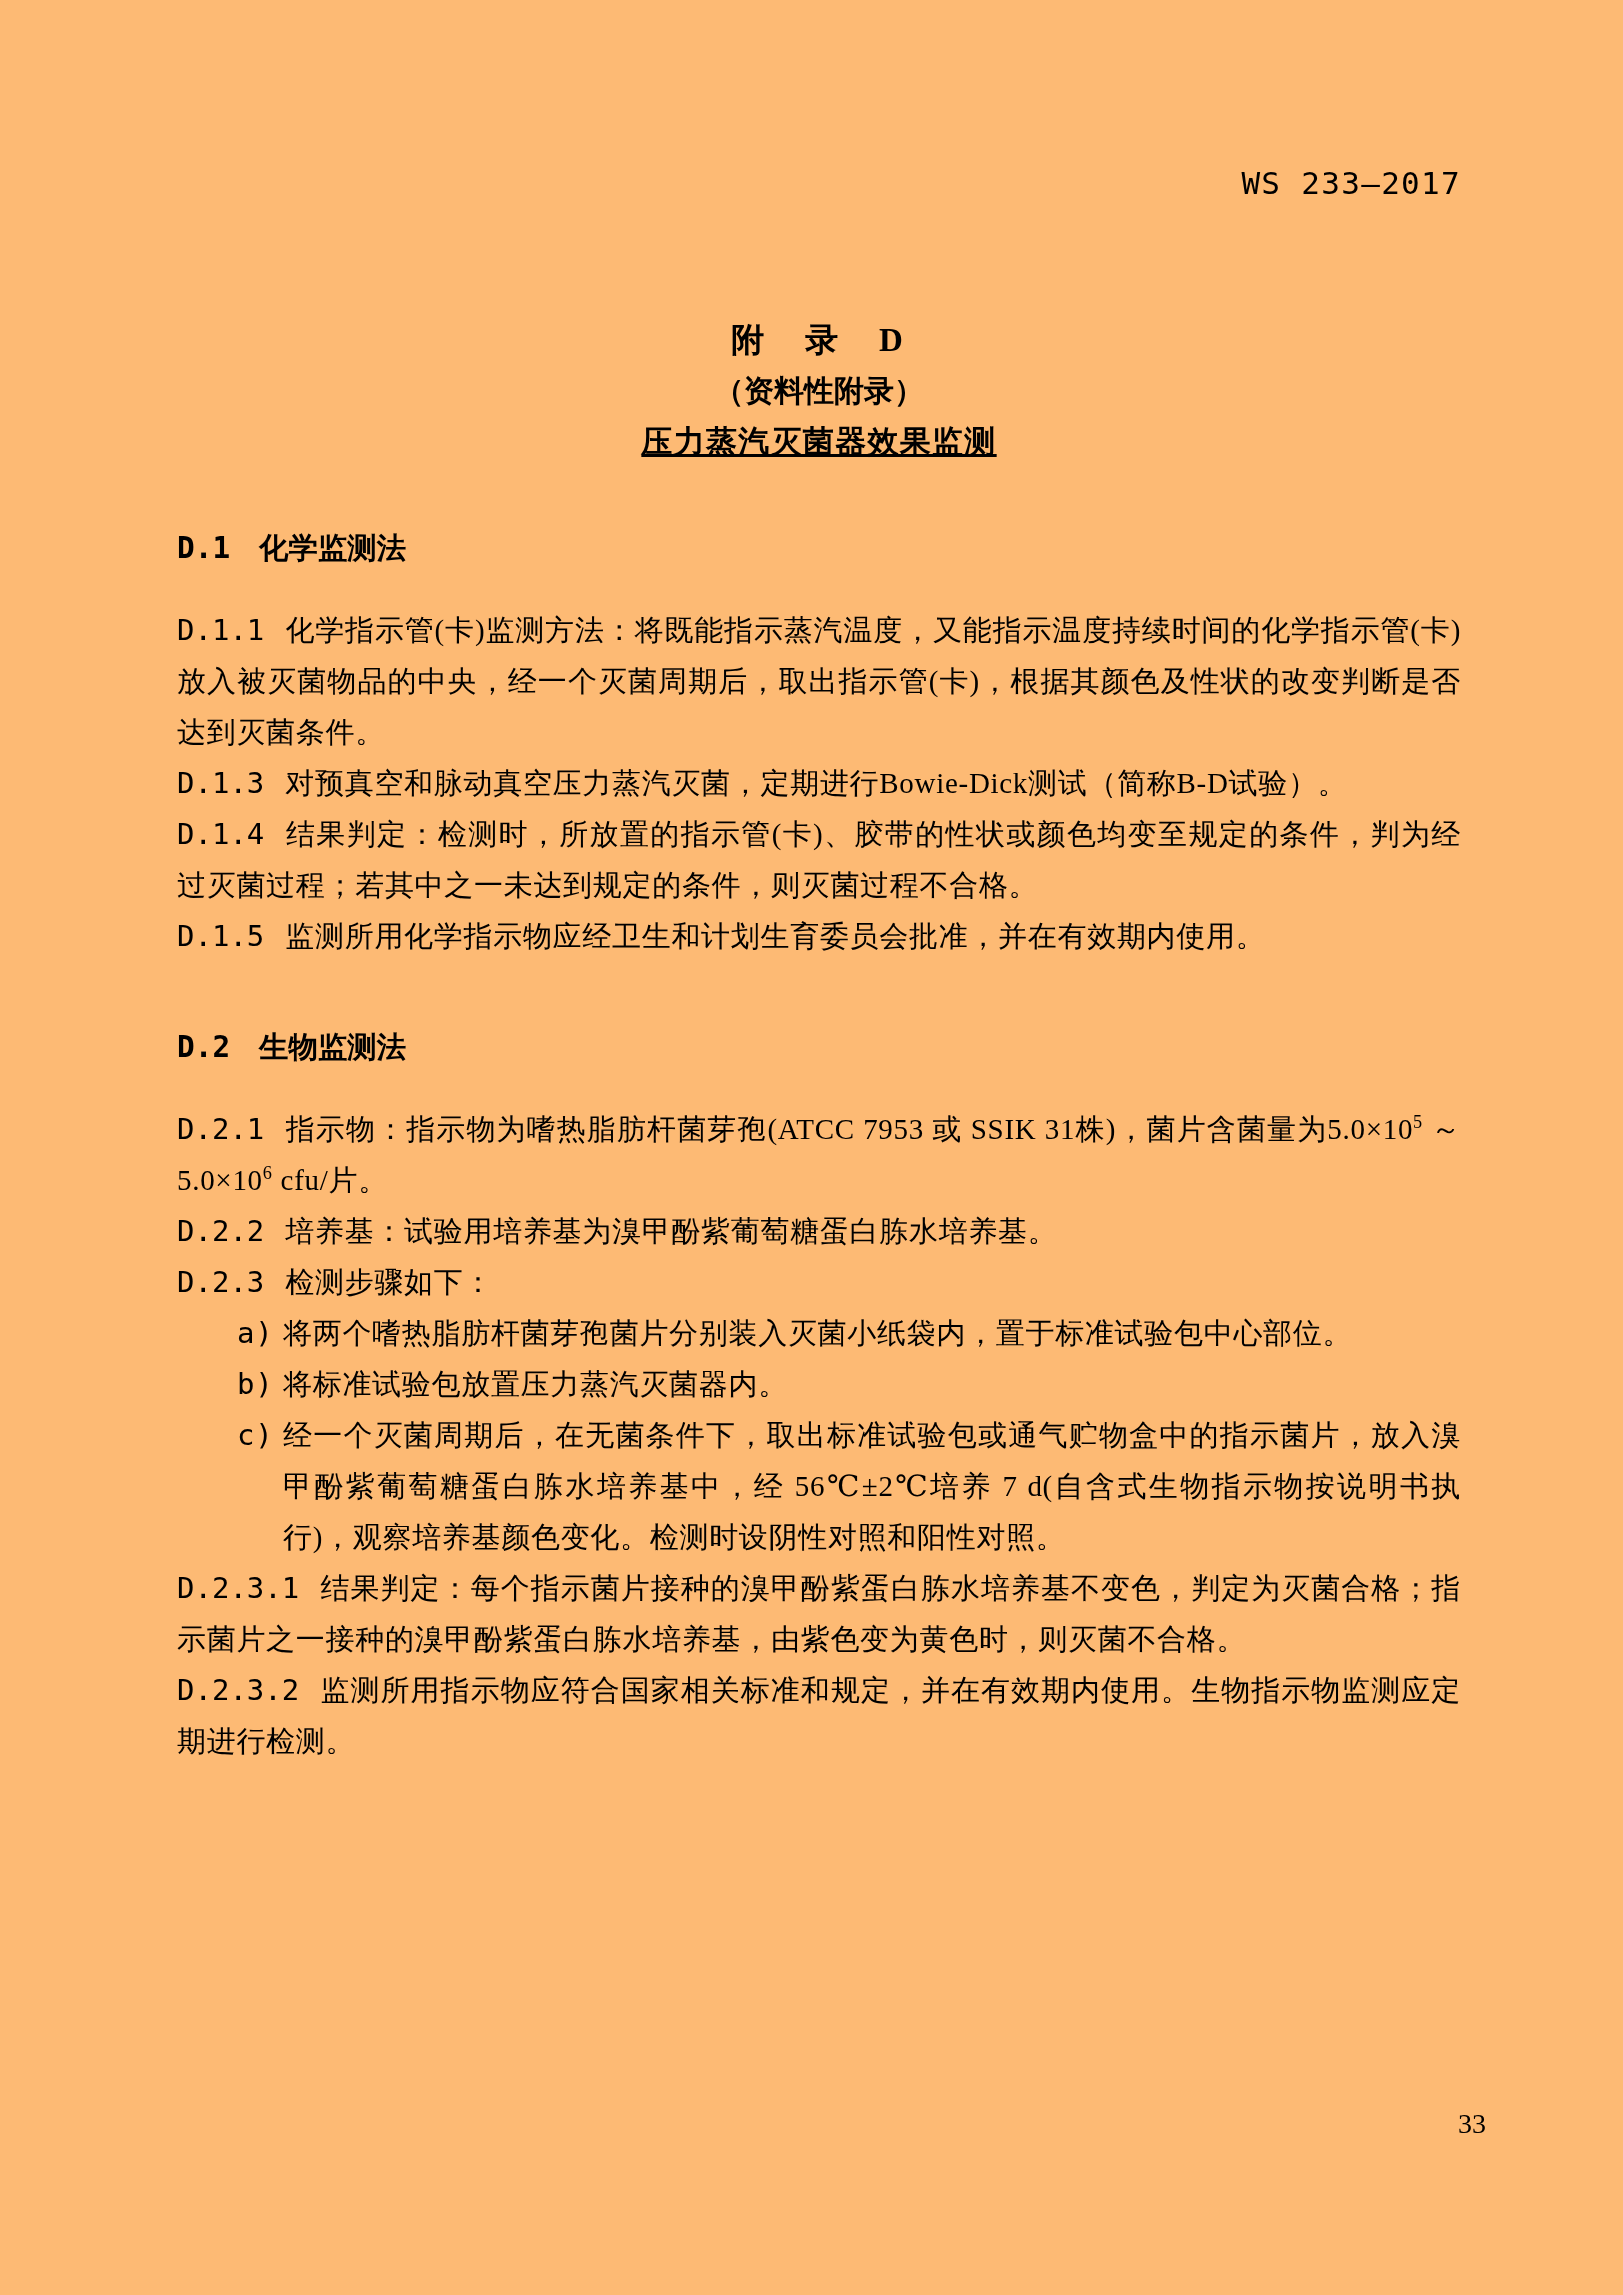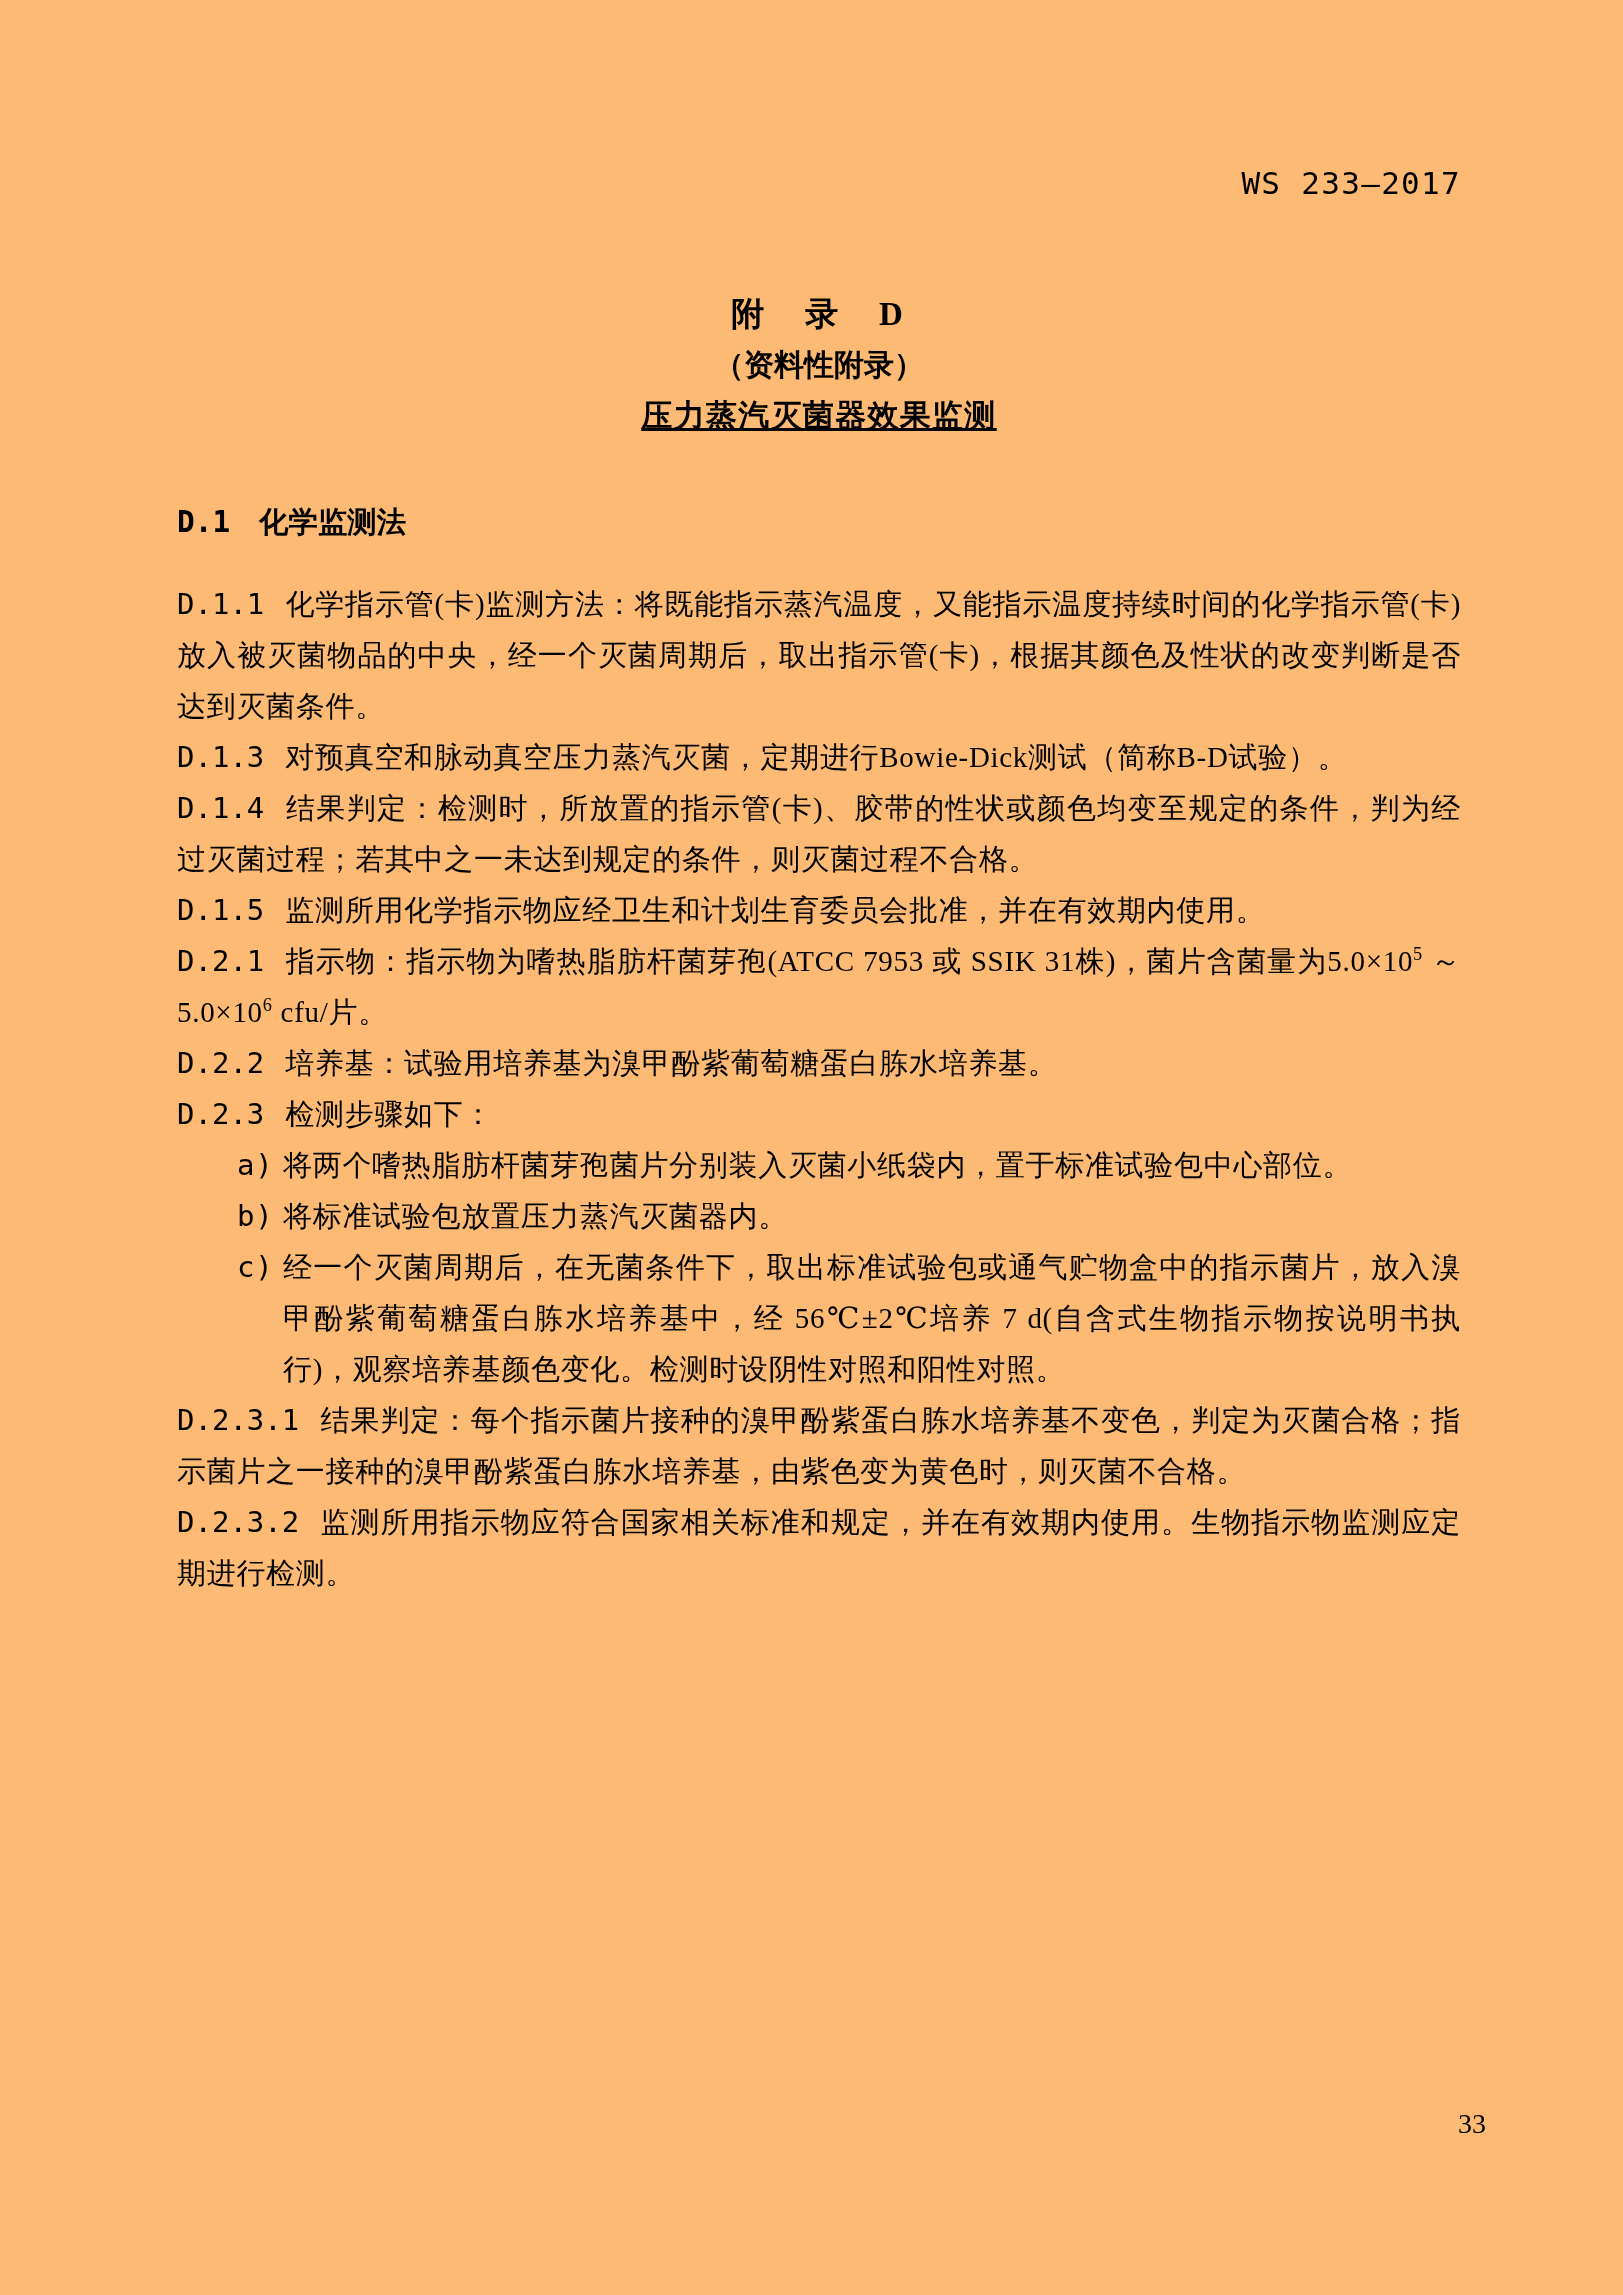--- a/index.html
+++ b/index.html
@@ -25,21 +25,21 @@
   }
   .doc-header {
     padding-top: 165px;
     text-align: right;
     font-size: 31px;
     letter-spacing: 1.3px;
     font-family: "DejaVu Sans Mono", "Liberation Mono", monospace;
     font-weight: 400;
   }
   .title-block {
-    margin-top: 92px;
+    margin-top: 118px;
     text-align: center;
     font-weight: 700;
   }
   .title-line1 {
     font-size: 33px;
     line-height: 42px;
     letter-spacing: 3.9px;
   }
   .title-line2 {
     font-size: 30px;
@@ -129,20 +129,23 @@
     <p class="para">
       <span class="plabel">D.1.3</span><span>对预真空和脉动真空压力蒸汽灭菌，定期进行Bowie-Dick测试（简称B-D试验）。</span>
     </p>
     <p class="para">
       <span class="plabel">D.1.4</span><span>结果判定：检测时，所放置的指示管(卡)、胶带的性状或颜色均变至规定的条件，判为经过灭菌过程；若其中之一未达到规定的条件，则灭菌过程不合格。</span>
     </p>
     <p class="para">
       <span class="plabel">D.1.5</span><span>监测所用化学指示物应经卫生和计划生育委员会批准，并在有效期内使用。</span>
     </p>
 
+    <div class="section-heading">
+      <span class="s-label">D.2</span><span>生物监测法</span>
+    </div>
 
     <p class="para">
       <span class="plabel">D.2.1</span><span>指示物：指示物为嗜热脂肪杆菌芽孢(ATCC 7953 或 SSIK 31株)，菌片含菌量为5.0×10</span><sup class="exp">5</sup><span> ～ 5.0×10</span><sup class="exp">6</sup><span> cfu/片。</span>
     </p>
     <p class="para">
       <span class="plabel">D.2.2</span><span>培养基：试验用培养基为溴甲酚紫葡萄糖蛋白胨水培养基。</span>
     </p>
     <p class="para">
       <span class="plabel">D.2.3</span><span>检测步骤如下：</span>
     </p>

